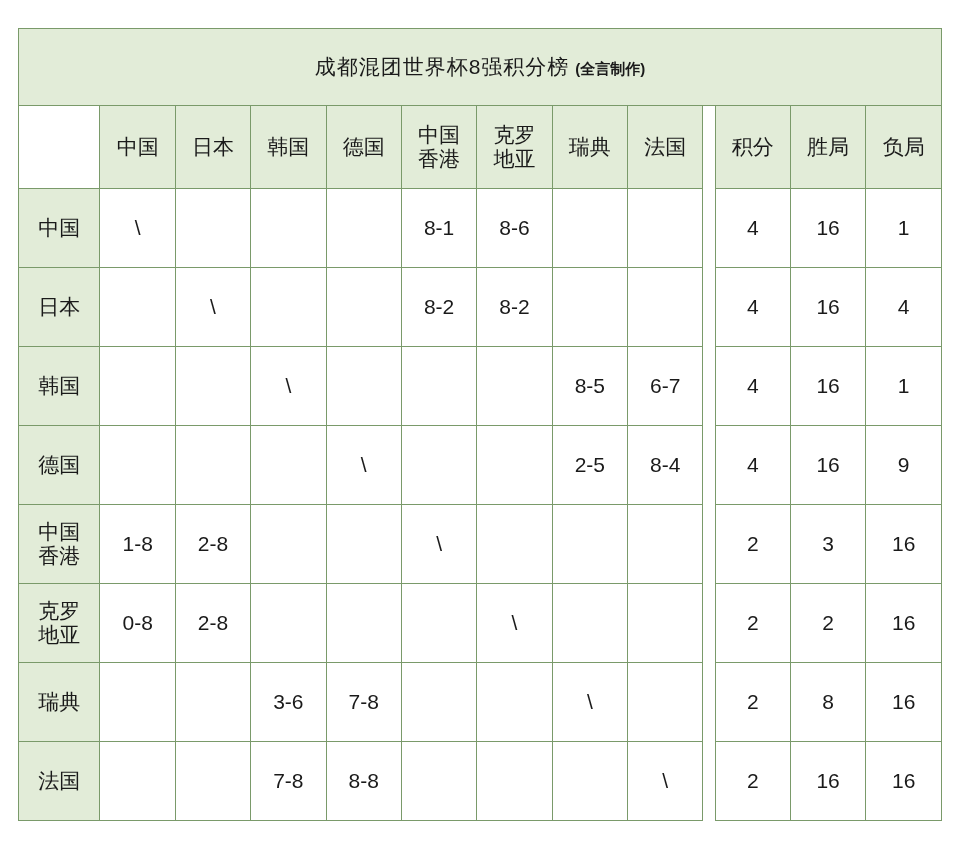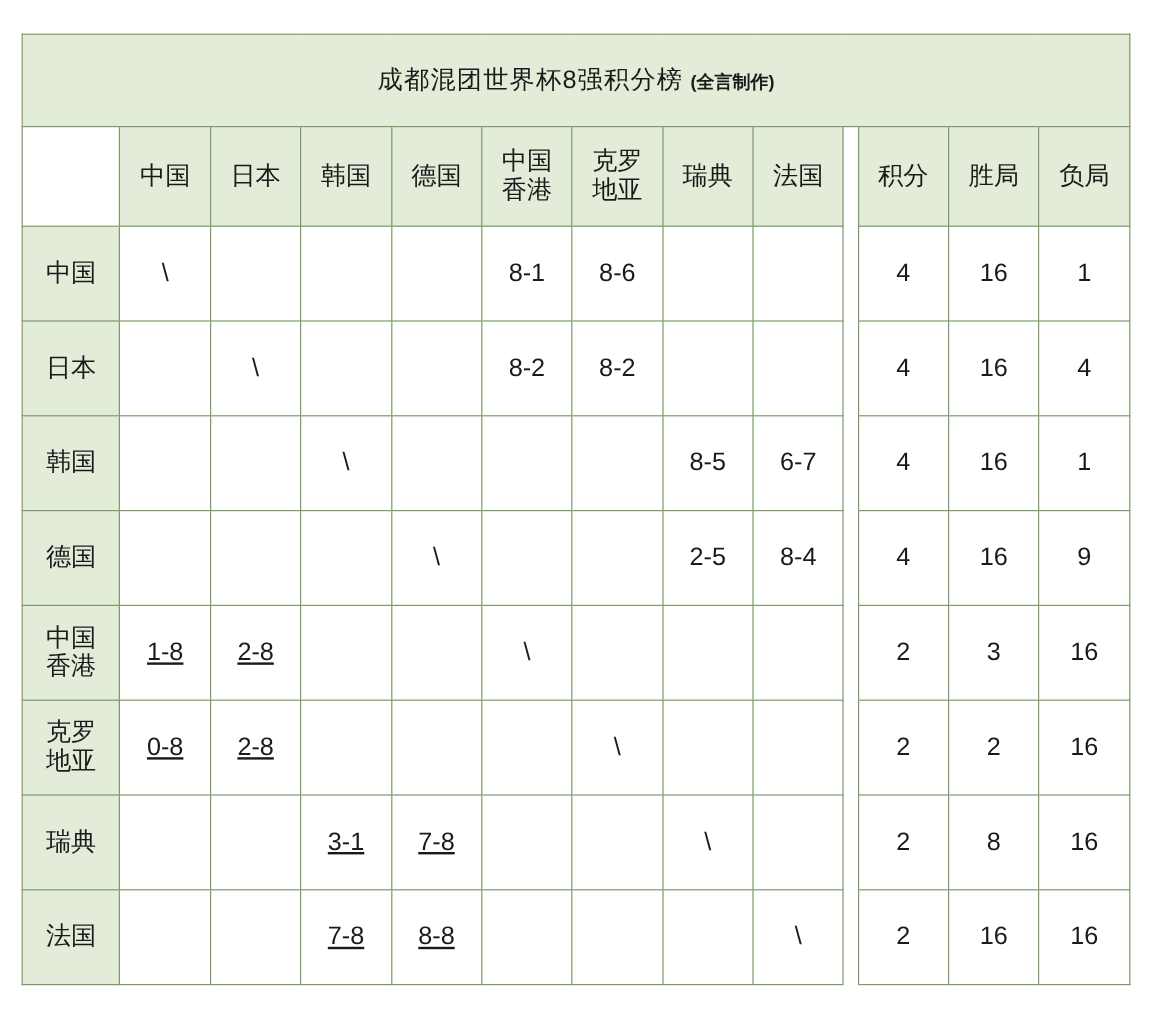--- a/index.html
+++ b/index.html
@@ -68,21 +68,20 @@
   tr.data-row td {
     height: 78px;
   }
   .cell-win {
     color: #e8422f;
     font-size: 21px;
   }
   .cell-loss {
     color: #1a1a1a;
     font-size: 21px;
-    text-decoration: underline;
   }
   .cell-diag {
     font-size: 22px;
     color: #1a1a1a;
   }
   .cell-empty {
     background: #ffffff;
   }
   .num {
     font-size: 21px;
@@ -233,21 +232,21 @@
             <td class="cell-empty"></td>
             <td class="cell-empty"></td>
             <td class="num">2</td>
             <td class="num">2</td>
             <td class="num">16</td>
           </tr>
           <tr class="data-row">
             <td class="rowhdr">瑞典</td>
             <td class="cell-empty"></td>
             <td class="cell-empty"></td>
-            <td class="cell-loss">3-1</td>
+            <td class="cell-loss">3-6</td>
             <td class="cell-loss">7-8</td>
             <td class="cell-empty"></td>
             <td class="cell-empty"></td>
             <td class="cell-diag">\</td>
             <td class="cell-empty"></td>
             <td class="num">2</td>
             <td class="num">8</td>
             <td class="num">16</td>
           </tr>
           <tr class="data-row">

